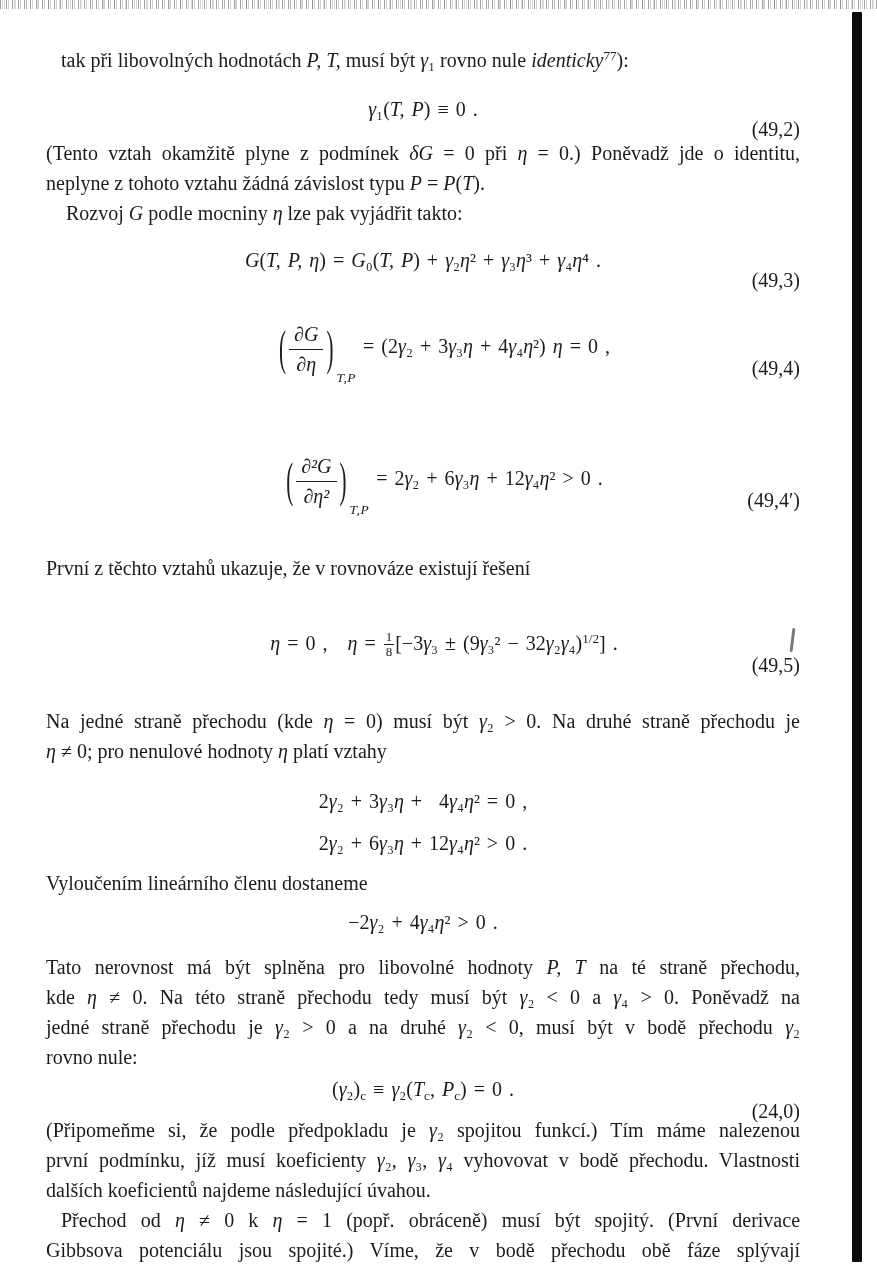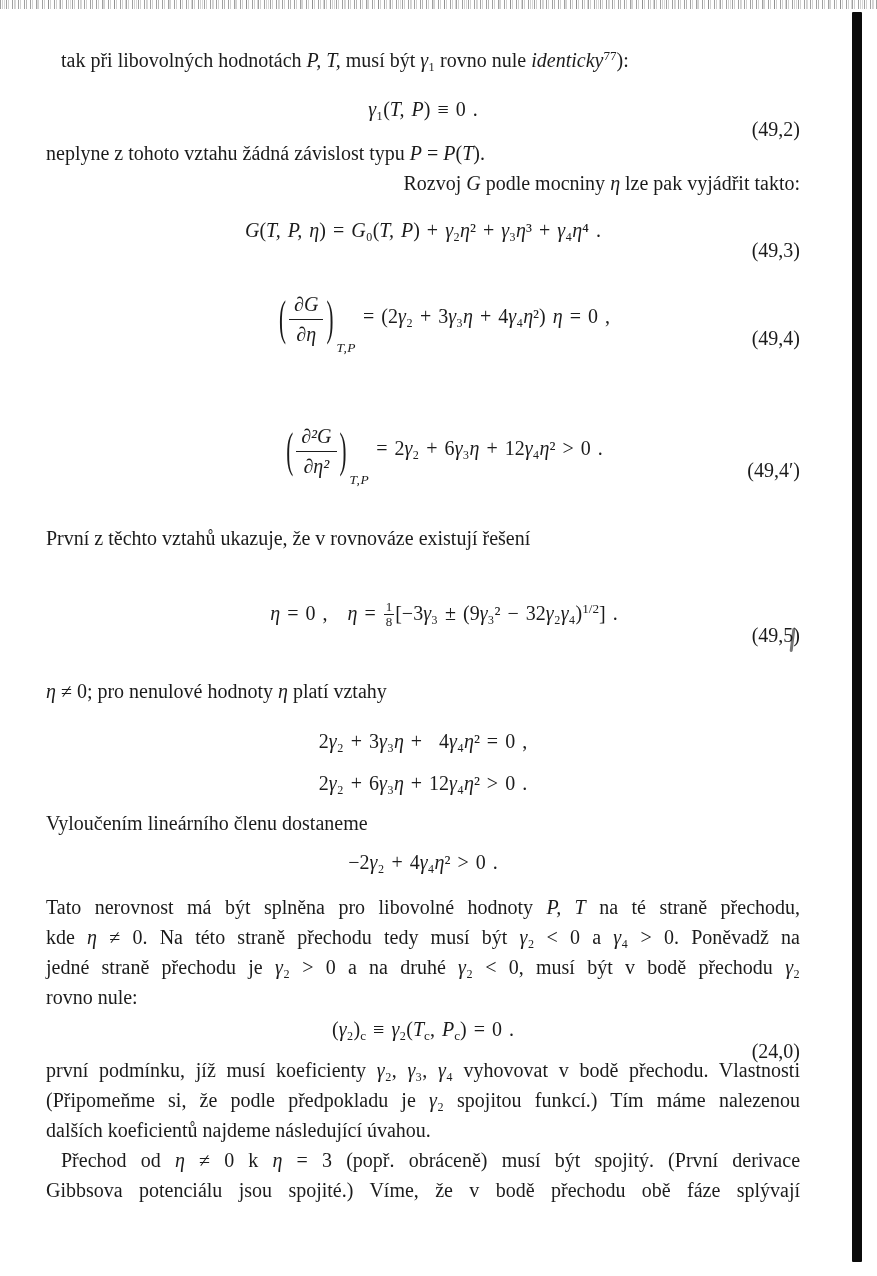--- a/index.html
+++ b/index.html
@@ -31,21 +31,21 @@
   .content{
     position:absolute;left:0;top:0;
     width:877px;
     padding:45px 77px 0 46px;
     box-sizing:border-box;
     font-size:20px;line-height:30px;
   }
   .ln{display:block;text-align:left;}
   .jl{text-align:justify;text-align-last:justify;}
   .ind{text-indent:15px;}
-  .ind2{text-indent:20px;text-align:right;}
+  .ind2{text-indent:20px;}
   .i{font-style:italic;}
   .sp{font-size:0.66em;position:relative;top:-0.5em;}
   .sb{font-size:0.66em;position:relative;top:0.28em;}
   
   .eqrow{position:relative;text-align:center;margin:14px 0;}
   .eqbody{white-space:pre;word-spacing:2px;}
   .eqnum{position:absolute;right:0;top:50%;transform:translateY(-50%);font-style:normal;margin-top:20px;}
   .vfrac{display:inline-block;vertical-align:middle;text-align:center;line-height:24px;margin:0 2px;}
   .vfrac .fn{display:block;border-bottom:1.5px solid #1b1b1b;padding:2px 5px 3px;}
   .vfrac .fd{display:block;padding-top:2px;}
@@ -66,20 +66,21 @@
 
 <main class="content">
 
   <div class="ln ind"><span>tak při libovolných hodnotách </span><span class="i">P, T,</span><span> musí být </span><span class="i">γ</span><span>₁ rovno nule </span><span class="i">identicky</span><span class="sp">77</span><span>):</span></div>
 
   <div class="eqrow" style="margin:16px 0 14px;">
     <span class="eqbody"><span class="i">γ</span><span>₁(</span><span class="i">T, P</span><span>) ≡ 0 .</span></span>
     <span class="eqnum">(49,2)</span>
   </div>
 
+  <div class="ln jl"><span>(Tento vztah okamžitě plyne z podmínek </span><span class="i">δG</span><span> = 0 při </span><span class="i">η</span><span> = 0.) Poněvadž jde o identitu,</span></div>
   <div class="ln"><span>neplyne z tohoto vztahu žádná závislost typu </span><span class="i">P</span><span> = </span><span class="i">P</span><span>(</span><span class="i">T</span><span>).</span></div>
   <div class="ln ind2"><span>Rozvoj </span><span class="i">G</span><span> podle mocniny </span><span class="i">η</span><span> lze pak vyjádřit takto:</span></div>
 
   <div class="eqrow" style="margin:17px 0 15px;">
     <span class="eqbody"><span class="i">G</span><span>(</span><span class="i">T, P, η</span><span>) = </span><span class="i">G</span><span>₀(</span><span class="i">T, P</span><span>) + </span><span class="i">γ</span><span>₂</span><span class="i">η</span><span>² + </span><span class="i">γ</span><span>₃</span><span class="i">η</span><span>³ + </span><span class="i">γ</span><span>₄</span><span class="i">η</span><span>⁴ .</span></span>
     <span class="eqnum">(49,3)</span>
   </div>
 
 
   <div class="eqrow" style="margin:12px 0;">
@@ -98,20 +99,21 @@
 
   <div class="ln" style="margin-top:15px;"><span>První z těchto vztahů ukazuje, že v rovnováze existují řešení</span></div>
 
   <div class="eqrow" style="margin:15px 0;">
     <span class="eqbody">
       <span><span class="i">η</span><span> = 0 ,  </span><span class="i">η</span><span> = </span></span><span class="vfrac8"><span class="fn">1</span><span class="fd">8</span></span><span><span>[−3</span><span class="i">γ</span><span>₃ ± (9</span><span class="i">γ</span><span>₃² − 32</span><span class="i">γ</span><span>₂</span><span class="i">γ</span><span>₄)</span><span class="sp">1/2</span><span>] .</span></span>
     </span>
     <span class="eqnum">(49,5)</span>
   </div>
 
+  <div class="ln jl" style="margin-top:10px;"><span>Na jedné straně přechodu (kde </span><span class="i">η</span><span> = 0) musí být </span><span class="i">γ</span><span>₂ &gt; 0. Na druhé straně přechodu je</span></div>
   <div class="ln"><span class="i">η</span><span> ≠ 0; pro nenulové hodnoty </span><span class="i">η</span><span> platí vztahy</span></div>
 
   <div class="eqrow" style="margin:14px 0 4px;">
     <span class="stack">
       <span class="sline"><span>2</span><span class="i">γ</span><span>₂ + 3</span><span class="i">γ</span><span>₃</span><span class="i">η</span><span> +  4</span><span class="i">γ</span><span>₄</span><span class="i">η</span><span>² = 0 ,</span></span>
       <span class="sline"><span>2</span><span class="i">γ</span><span>₂ + 6</span><span class="i">γ</span><span>₃</span><span class="i">η</span><span> + 12</span><span class="i">γ</span><span>₄</span><span class="i">η</span><span>² &gt; 0 .</span></span>
     </span>
   </div>
 
   <div class="ln" style="margin-top:4px;"><span>Vyloučením lineárního členu dostaneme</span></div>
@@ -123,20 +125,20 @@
   <div class="ln jl" style="margin-top:15px;"><span>Tato nerovnost má být splněna pro libovolné hodnoty </span><span class="i">P, T</span><span> na té straně přechodu,</span></div>
   <div class="ln jl"><span>kde </span><span class="i">η</span><span> ≠ 0. Na této straně přechodu tedy musí být </span><span class="i">γ</span><span>₂ &lt; 0 a </span><span class="i">γ</span><span>₄ &gt; 0. Poněvadž na</span></div>
   <div class="ln jl"><span>jedné straně přechodu je </span><span class="i">γ</span><span>₂ &gt; 0 a na druhé </span><span class="i">γ</span><span>₂ &lt; 0, musí být v bodě přechodu </span><span class="i">γ</span><span>₂</span></div>
   <div class="ln"><span>rovno nule:</span></div>
 
   <div class="eqrow" style="margin:2px 0 8px;">
     <span class="eqbody"><span>(</span><span class="i">γ</span><span>₂)</span><span class="sb">c</span><span> ≡ </span><span class="i">γ</span><span>₂(</span><span class="i">T</span><span class="sb">c</span><span>, </span><span class="i">P</span><span class="sb">c</span><span>) = 0 .</span></span>
     <span class="eqnum">(24,0)</span>
   </div>
 
+  <div class="ln jl"><span>(Připomeňme si, že podle předpokladu je </span><span class="i">γ</span><span>₂ spojitou funkcí.) Tím máme nalezenou</span></div>
   <div class="ln jl"><span>první podmínku, jíž musí koeficienty </span><span class="i">γ</span><span>₂, </span><span class="i">γ</span><span>₃, </span><span class="i">γ</span><span>₄ vyhovovat v bodě přechodu. Vlastnosti</span></div>
-  <div class="ln jl"><span>(Připomeňme si, že podle předpokladu je </span><span class="i">γ</span><span>₂ spojitou funkcí.) Tím máme nalezenou</span></div>
   <div class="ln"><span>dalších koeficientů najdeme následující úvahou.</span></div>
 
-  <div class="ln jl ind"><span>Přechod od </span><span class="i">η</span><span> ≠ 0 k </span><span class="i">η</span><span> = 3 (popř. obráceně) musí být spojitý. (První derivace</span></div>
+  <div class="ln jl ind"><span>Přechod od </span><span class="i">η</span><span> ≠ 0 k </span><span class="i">η</span><span> = 1 (popř. obráceně) musí být spojitý. (První derivace</span></div>
   <div class="ln jl"><span>Gibbsova potenciálu jsou spojité.) Víme, že v bodě přechodu obě fáze splývají</span></div>
 
 </main>
 
 </body></html>

